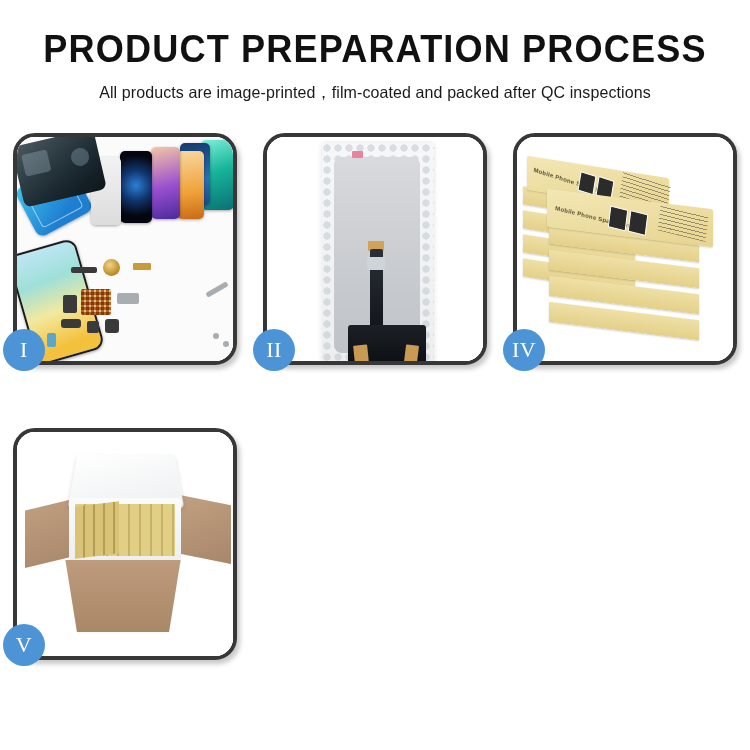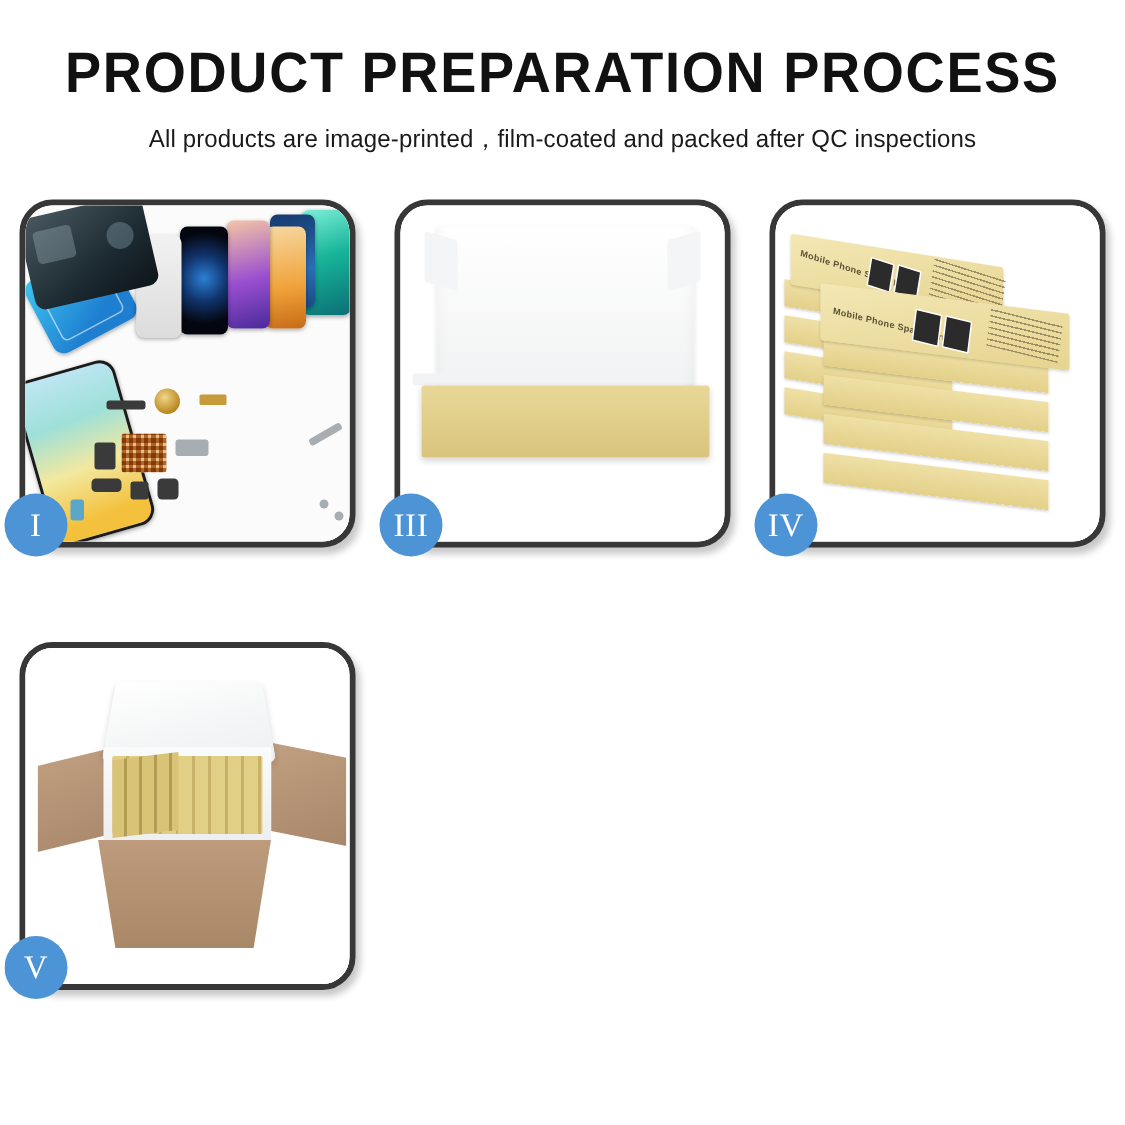--- a/index.html
+++ b/index.html
@@ -370,35 +370,37 @@
         <div class="part" style="left:88px;top:182px;width:14px;height:14px;border-radius:3px;"></div>
         <div class="part" style="left:30px;top:196px;width:9px;height:14px;background:#5aa7c9;"></div>
         <div class="part silver" style="left:196px;top:196px;width:6px;height:6px;border-radius:50%;"></div>
         <div class="part silver" style="left:206px;top:204px;width:6px;height:6px;border-radius:50%;"></div>
         <div class="part silver" style="left:188px;top:150px;width:24px;height:5px;transform:rotate(-30deg);"></div>
       </div>
     </div>
     <div class="badge">I</div>
   </div>
 
-
   <div class="panel">
     <div class="panel-inner">
-      <div class="scene3">
-        <div class="foam-lid"></div>
-        <div class="foam-wing-l"></div>
-        <div class="foam-wing-r"></div>
-        <div class="ybox-rim"></div>
-        <div class="ybox-tray">
-          
+      <div class="scene2">
+        <div class="bubblewrap">
+          <div class="lcd">
+            <div class="lcd-tab"></div>
+            <div class="lcd-flex"></div>
+            <div class="lcd-ic"></div>
+            <div class="lcd-bot"></div>
+          </div>
+          <div class="pink-label"></div>
         </div>
       </div>
     </div>
-    <div class="badge">III</div>
+    <div class="badge">II</div>
   </div>
+
 
   <div class="panel">
     <div class="panel-inner">
       <div class="scene4">
 
         <div class="stack-box" style="left:6px;top:58px;width:112px;height:18px;transform:skewY(9deg);"></div>
         <div class="stack-box" style="left:6px;top:82px;width:112px;height:18px;transform:skewY(9deg);"></div>
         <div class="stack-box" style="left:6px;top:106px;width:112px;height:18px;transform:skewY(9deg);"></div>
         <div class="stack-box" style="left:6px;top:130px;width:112px;height:18px;transform:skewY(9deg);"></div>
 

